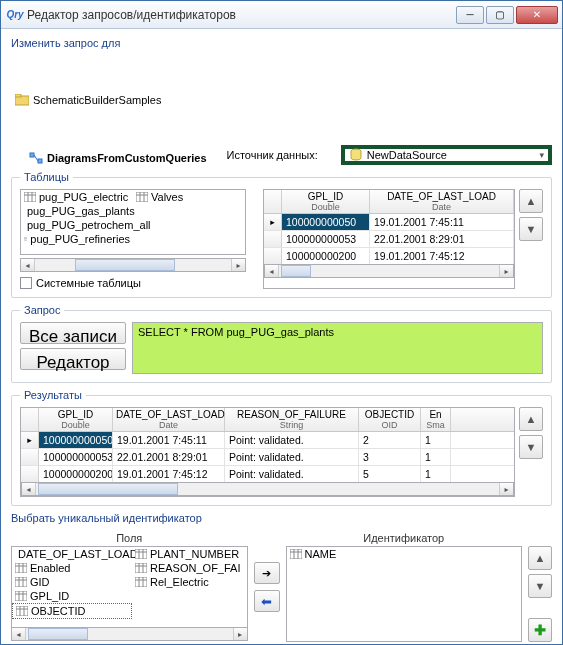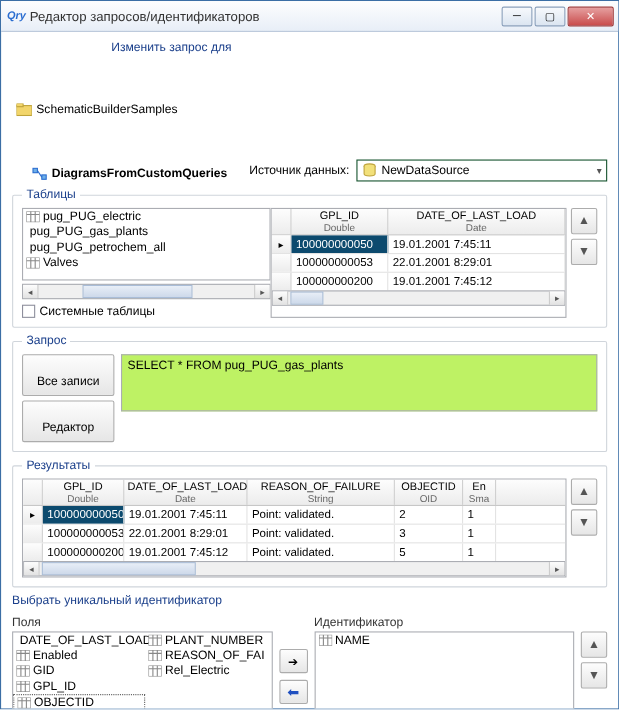--- a/index.html
+++ b/index.html
@@ -12,26 +12,26 @@
 .win-btn { width: 28px; height: 18px; border: 1px solid #8aa0bb; background: linear-gradient(#f7f9fc, #dbe5f1); border-radius: 2px; display: flex; align-items: center; justify-content: center; font-size: 10px; cursor: pointer; }
 .win-btn.close { background: linear-gradient(#e6a0a0, #c94c4c); color: #fff; border-color: #a13b3b; width: 42px; }
 .content { flex: 1; padding: 8px 10px 10px 10px; display: flex; flex-direction: column; gap: 6px; overflow: hidden; }
 .section-label { font-size: 11px; color: #1a3f8b; margin-bottom: 2px; }
 .tree-row { display: flex; align-items: center; gap: 4px; padding: 1px 4px; margin-top: 44px; }
 .tree-row.indent { padding-left: 18px; }
 .tree-icon { width: 14px; height: 12px; display: inline-block; }
 .tree-icon svg { width: 14px; height: 12px; }
 .ds-row { display: flex; align-items: center; gap: 6px; margin-top: 2px; }
 .ds-label { font-size: 11px; }
-.ds-select { flex: 1; height: 20px; border: 1px solid #14532d; background: #fff; display: flex; align-items: center; padding: 0 4px; }
+.ds-select { flex: 1; height: 20px; border: 4px solid #14532d; background: #fff; display: flex; align-items: center; padding: 0 4px; margin-left: 17px; }
 .ds-select .db-icon { width: 14px; height: 14px; margin-right: 4px; }
 .ds-select .arrow { margin-left: auto; font-size: 9px; color: #555; }
 fieldset { border: 1px solid #d0d5db; border-radius: 2px; padding: 6px 8px 8px 8px; }
 legend { font-size: 11px; color: #1a3f8b; padding: 0 4px; }
-.tables-wrap { display: flex; gap: 0; }
+.tables-wrap { display: flex; gap: 17px; }
 .tables-left { width: 226px; display: flex; flex-direction: column; gap: 4px; }
 .listbox { border: 1px solid #abadb3; background: #fff; height: 66px; overflow: hidden; display: flex; flex-wrap: wrap; flex-direction: column; align-content: flex-start; }
 .list-item { display: flex; align-items: center; gap: 3px; padding: 1px 3px; width: 112px; font-size: 11px; }
 .tbl-icon { width: 12px; height: 10px; }
 .hscroll { height: 14px; border: 1px solid #abadb3; background: #f0f0f0; display: flex; align-items: center; margin-top: -1px; }
 .hscroll .arr { width: 14px; height: 100%; background: linear-gradient(#fdfdfd,#e2e2e2); border-right: 1px solid #ccc; display:flex;align-items:center;justify-content:center;font-size:8px;color:#555; }
 .hscroll .arr.right { border-right:none; border-left:1px solid #ccc; }
 .hscroll .thumb { height: 100%; background: linear-gradient(#e8eef7,#cdd9ea); border:1px solid #a9bdd8; }
 .checkbox-row { display: flex; align-items: center; gap: 4px; margin-top: 1px; }
 .checkbox { width: 12px; height: 12px; border: 1px solid #8e8f9d; background: #fff; }
@@ -41,35 +41,35 @@
 .gh-cell { border-right: 1px solid #d0d0d0; padding: 1px 4px; font-size: 10px; text-align: center; }
 .gh-cell .sub { font-size: 9px; color: #666; }
 .grid-row { display: flex; border-bottom: 1px solid #e3e3e3; }
 .grow-handle { width: 18px; background: linear-gradient(#fdfdfd,#ececec); border-right: 1px solid #d0d0d0; display:flex;align-items:center;justify-content:center; font-size:9px; }
 .gcell { border-right: 1px solid #e3e3e3; padding: 2px 4px; font-size: 10.5px; overflow: hidden; white-space: nowrap; }
 .gcell.sel { background: #0c4a6e; color: #fff; }
 .side-btns { display: flex; flex-direction: column; gap: 4px; }
 .side-btn { width: 24px; height: 24px; border: 1px solid #acacac; background: linear-gradient(#fdfdfd,#e6e6e6); border-radius: 2px; display:flex;align-items:center;justify-content:center; font-size:11px;color:#555; cursor:pointer; }
 .query-row { display: flex; gap: 6px; align-items: flex-start; }
 .query-btns { display: flex; flex-direction: column; gap: 4px; }
-.btn { height: 22px; min-width: 84px; border: 1px solid #acacac; background: linear-gradient(#fdfdfd,#e6e6e6); border-radius: 2px; font-size: 11px; padding: 18px 8px; cursor: pointer; }
+.btn { height: 22px; min-width: 84px; border: 1px solid #acacac; background: linear-gradient(#fdfdfd,#e6e6e6); border-radius: 2px; font-size: 17px; padding: 4px 8px; cursor: pointer; }
 .query-text { flex: 1; height: 52px; border: 1px solid #abadb3; background: #bef264; padding: 3px 5px; font-size: 11px; overflow: auto; }
 .results-grid .gh-cell { padding: 1px 3px; }
-.field-cols { display: flex; gap: 6px; }
+.field-cols { display: flex; gap: 6px; text-align: center; }
 .field-col { flex: 1; display: flex; flex-direction: column; }
 .field-list { border: 1px solid #abadb3; background: #fff; height: 82px; overflow: hidden; display:flex;flex-wrap:wrap;flex-direction:column;align-content:flex-start; }
 .field-item { display:flex;align-items:center;gap:3px;padding:1px 3px;font-size:11px; width:120px; }
 .field-item.dotted { border:1px dotted #666; }
 .mid-btns { display:flex;flex-direction:column;gap:6px;justify-content:center; }
 .mid-btn { width:26px;height:22px;border:1px solid #acacac;background:linear-gradient(#fdfdfd,#e6e6e6);border-radius:2px;display:flex;align-items:center;justify-content:center;cursor:pointer; }
 .footer { display:flex;justify-content:center;gap:6px;padding-top:4px; }
 .green-plus { color:#1a9b1a; font-weight:bold; font-size:14px; }
 .blue-arrow-left { color:#2050c0; font-size:13px; }
 .top-area { display:flex; gap:16px; }
-.top-left { flex:0 0 auto;text-align:right; }
+.top-left { flex:0 0 auto; }
 .top-right { flex:1; display:flex; align-items:flex-end; }
 </style>
 </head>
 <body>
 
 <div class="window">
   <div class="titlebar">
     <span class="title-icon">Qry</span>
     <span class="title-text">Редактор запросов/идентификаторов</span>
     <div class="win-buttons">
@@ -139,20 +139,29 @@
                 <span>pug_PUG_gas_plants</span>
               </div>
               <div class="list-item">
                 <svg class="tbl-icon" viewBox="0 0 12 10">
                   <rect x="0" y="0" width="12" height="10" fill="#fff" stroke="#888"></rect>
                   <line x1="0" y1="3" x2="12" y2="3" stroke="#888"></line>
                   <line x1="4" y1="0" x2="4" y2="10" stroke="#888"></line>
                   <line x1="8" y1="0" x2="8" y2="10" stroke="#888"></line>
                 </svg>
                 <span>pug_PUG_petrochem_all</span>
+              </div>
+              <div class="list-item">
+                <svg class="tbl-icon" viewBox="0 0 12 10">
+                  <rect x="0" y="0" width="12" height="10" fill="#fff" stroke="#888"></rect>
+                  <line x1="0" y1="3" x2="12" y2="3" stroke="#888"></line>
+                  <line x1="4" y1="0" x2="4" y2="10" stroke="#888"></line>
+                  <line x1="8" y1="0" x2="8" y2="10" stroke="#888"></line>
+                </svg>
+                <span>pug_PUG_refineries</span>
               </div>
               <div class="list-item">
                 <svg class="tbl-icon" viewBox="0 0 12 10">
                   <rect x="0" y="0" width="12" height="10" fill="#fff" stroke="#888"></rect>
                   <line x1="0" y1="3" x2="12" y2="3" stroke="#888"></line>
                   <line x1="4" y1="0" x2="4" y2="10" stroke="#888"></line>
                   <line x1="8" y1="0" x2="8" y2="10" stroke="#888"></line>
                 </svg>
                 <span>Valves</span>
               </div>

